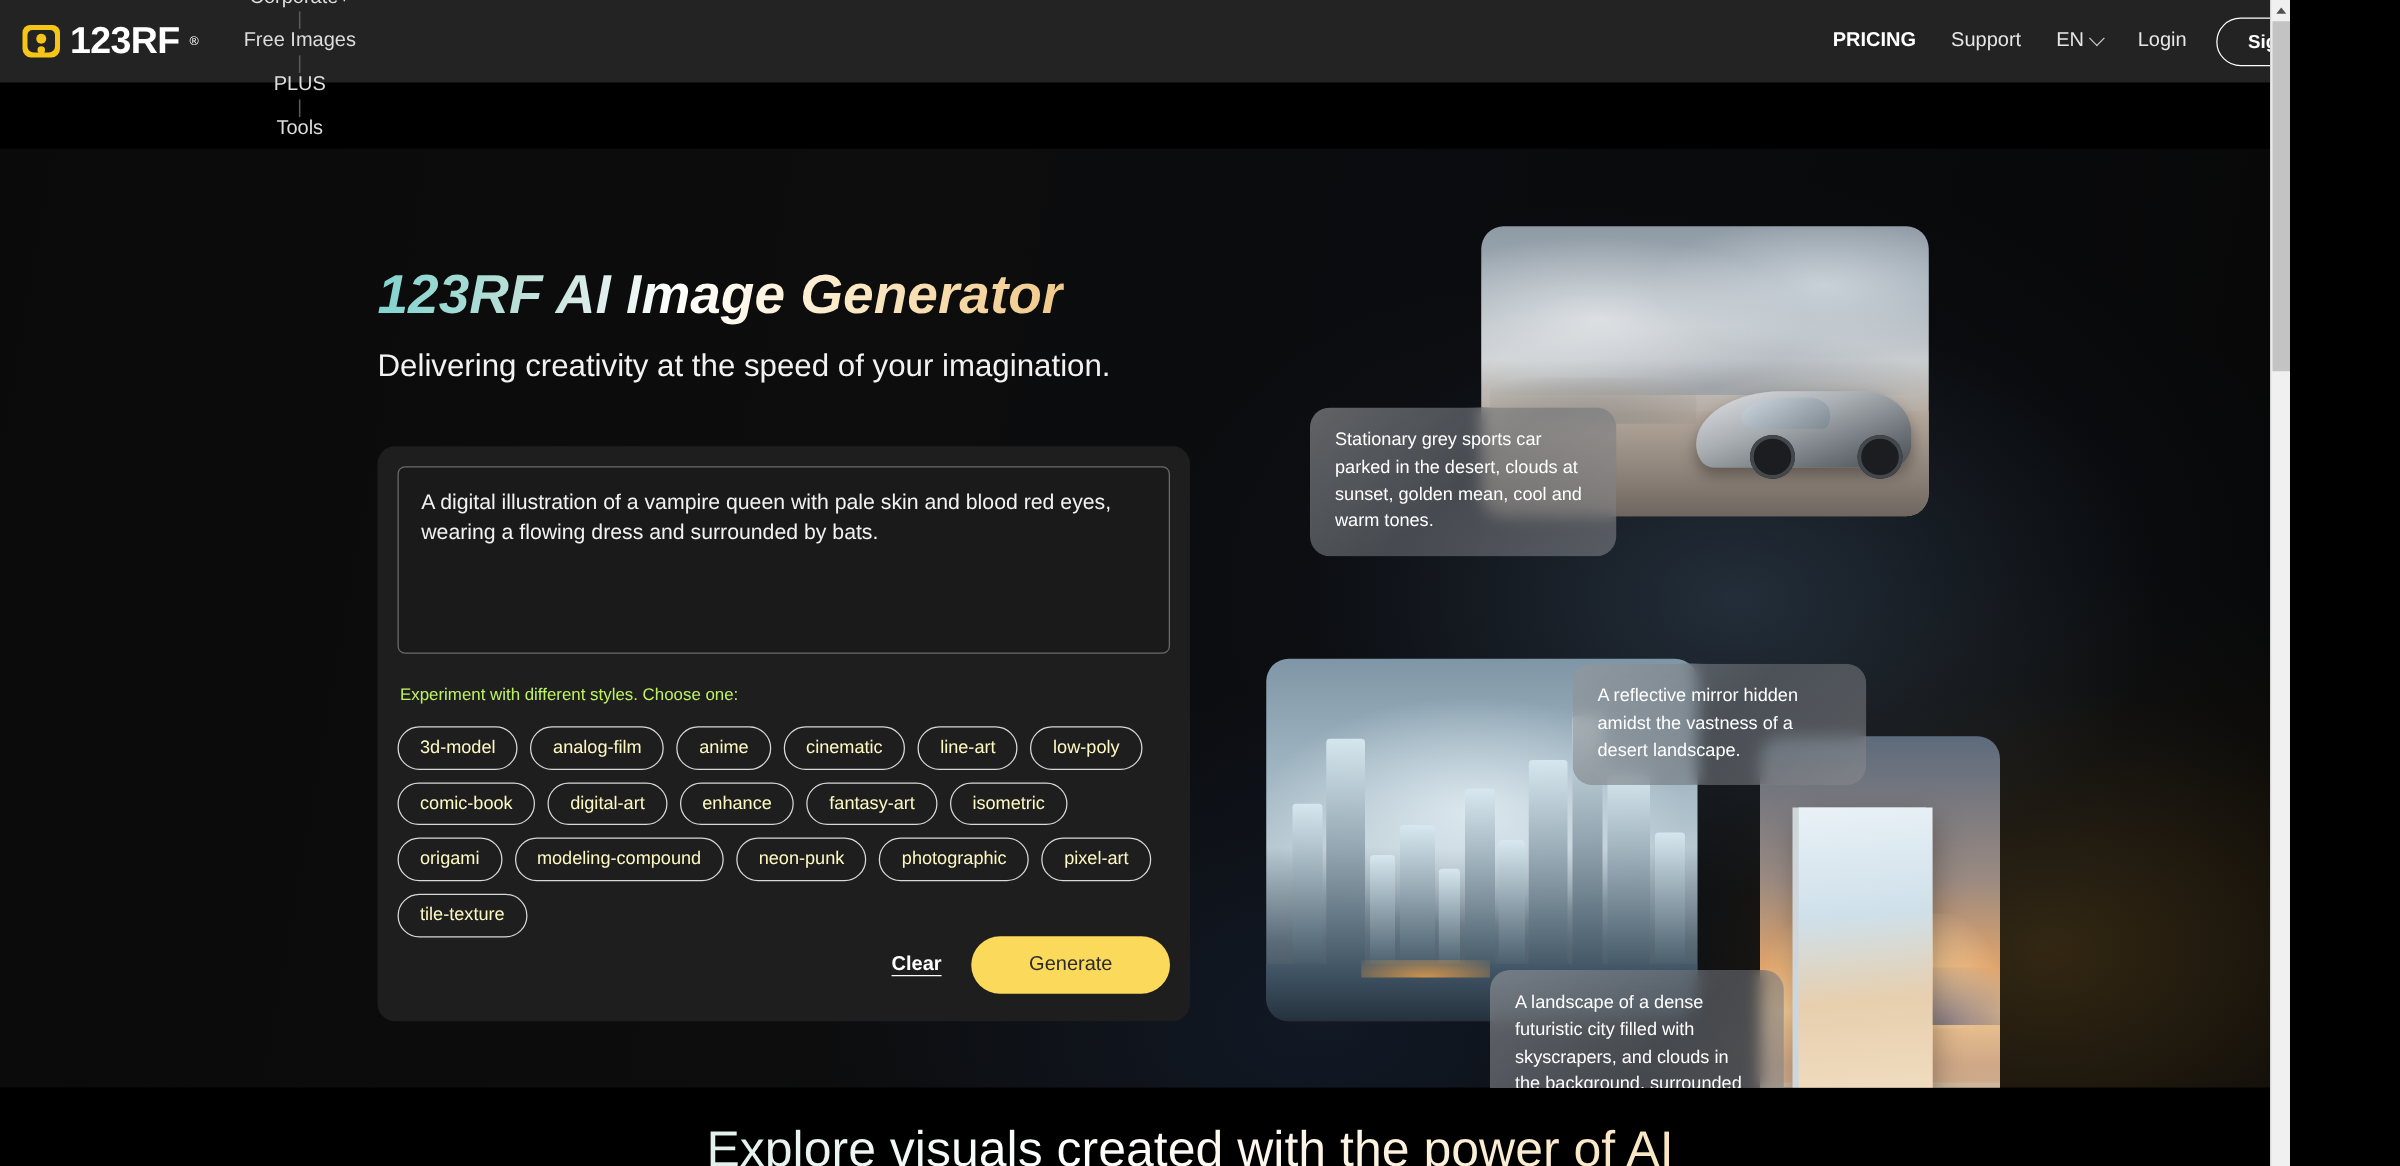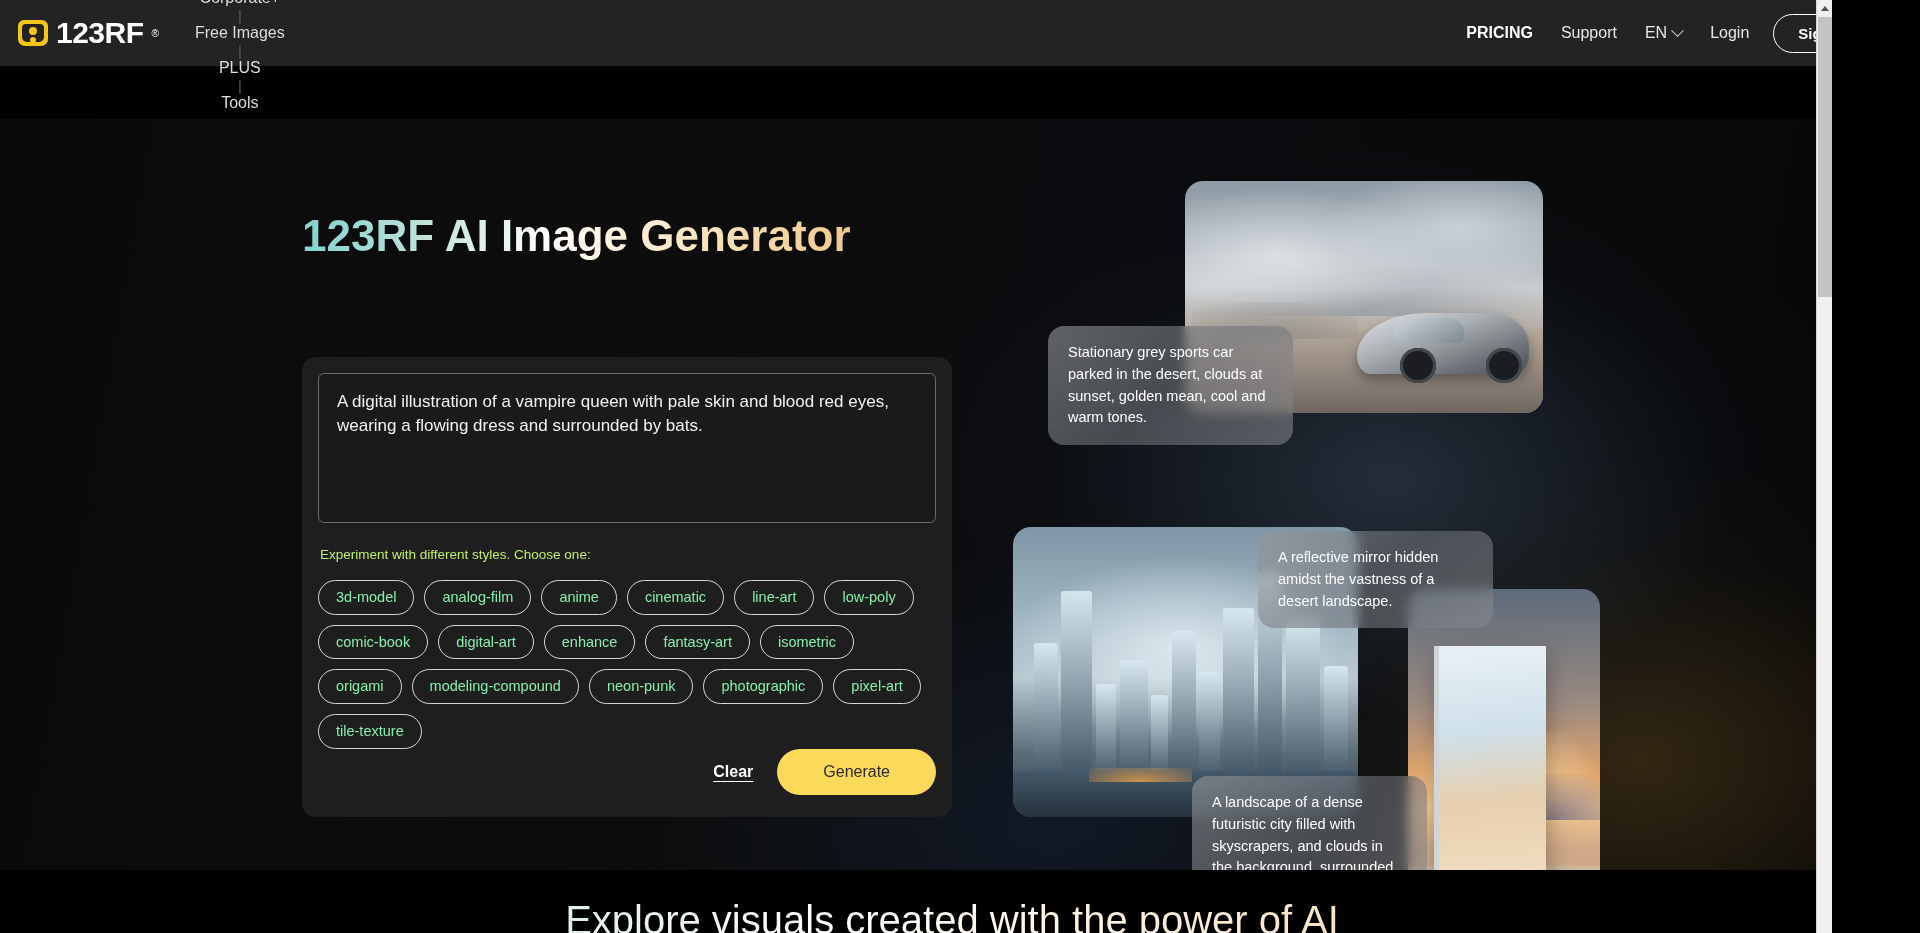--- a/index.html
+++ b/index.html
@@ -122,20 +122,21 @@
     overflow: hidden;
   }
 
   .hero-title {
     position: absolute; left: 302px; top: 93px;
     font-size: 44px; font-weight: bold; line-height: 1.1;
     background: linear-gradient(95deg, #7fd3cf 0%, #bfe0d8 22%, #ffffff 44%, #fbe7c2 70%, #f0c98a 100%);
     -webkit-background-clip: text; background-clip: text;
     -webkit-text-fill-color: transparent; color: transparent;
     white-space: nowrap;
+    font-style: italic;
   }
   .hero-sub {
     position: absolute; left: 302px; top: 160px;
     font-size: 25px; color: #f2f2f2; white-space: nowrap;
   }
 
   
   .panel {
     position: absolute; left: 302px; top: 238px;
     width: 650px; height: 460px;
@@ -159,21 +160,21 @@
     color: #bef264; font-size: 13.5px;
   }
   .chips {
     margin-top: 18px;
     display: flex; flex-wrap: wrap; gap: 10px 10px;
     width: 622px;
   }
   .chip {
     border: 1px solid #d8d8d8;
     border-radius: 20px;
-    color: #86efac;
+    color: #fef9c3;
     font-size: 14.5px;
     padding: 8px 17px;
     background: transparent;
     white-space: nowrap;
     cursor: pointer;
     font-family: "Liberation Sans", sans-serif;
     line-height: 1.15;
   }
   .actions {
     position: absolute; right: 16px; bottom: 22px;
@@ -327,20 +328,21 @@
       </div>
       <a href="#">Login</a>
       <button class="signup">Sign Up</button>
     </div>
   </div>
 
 
   <div class="hero">
 
     <h1 class="hero-title">123RF AI Image Generator</h1>
+    <p class="hero-sub">Delivering creativity at the speed of your imagination.</p>
 
     <div class="panel">
       <textarea class="prompt-box" placeholder="Describe the image you want to generate" style="">A digital illustration of a vampire queen with pale skin and blood red eyes, wearing a flowing dress and surrounded by bats.</textarea>
 
       <div class="styles-label">Experiment with different styles. Choose one:</div>
 
       <div class="chips">
         <button class="chip">3d-model</button>
         <button class="chip">analog-film</button>
         <button class="chip">anime</button>

